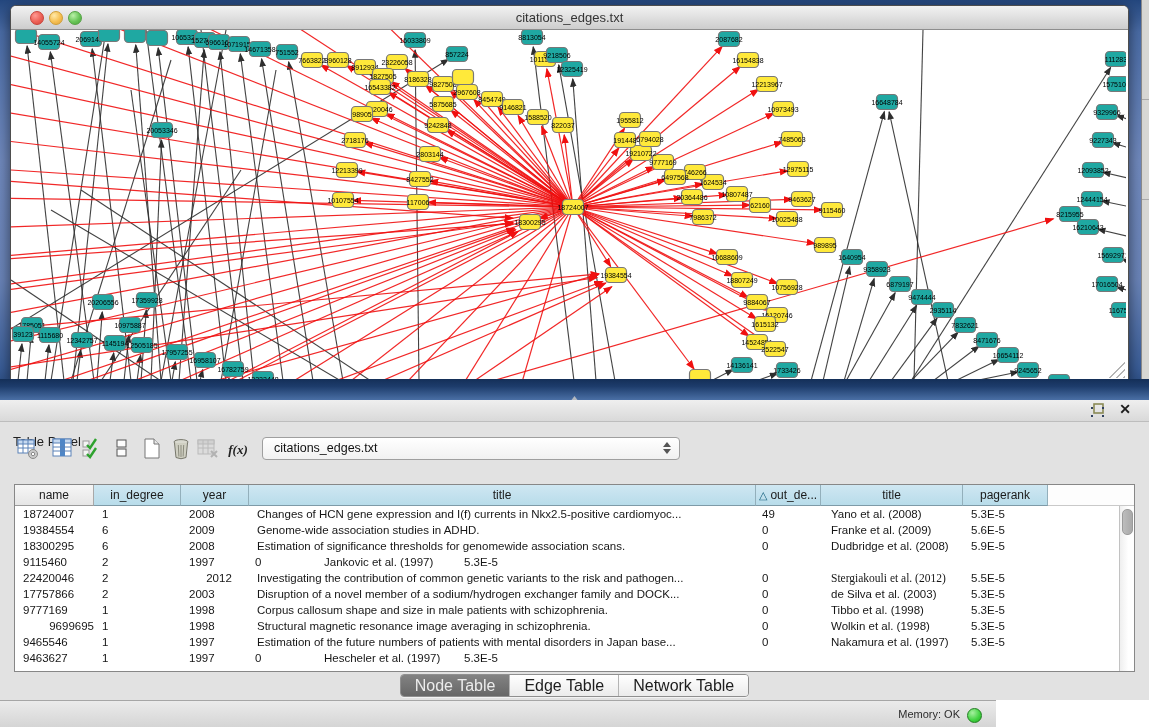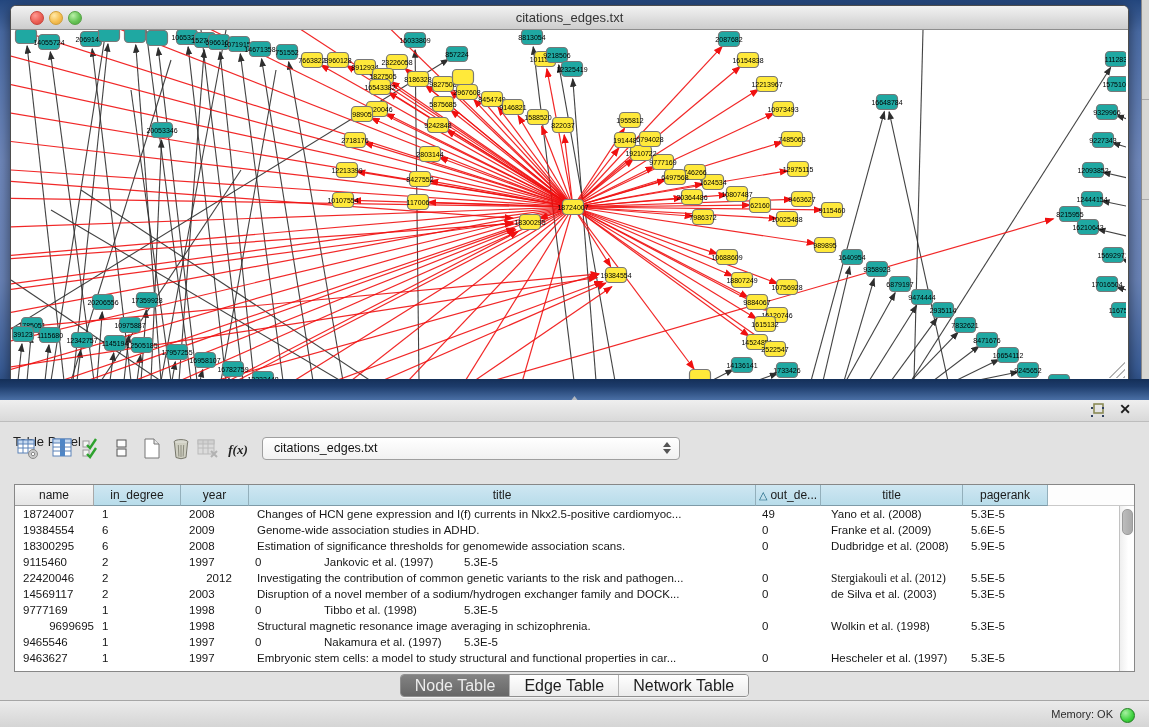--- a/index.html
+++ b/index.html
@@ -64,21 +64,21 @@
     background:linear-gradient(90deg,#bdbdbd,#a9a9a9);border:1px solid #9b9b9b;}
   
   .tabs-bar{position:absolute;left:0;top:274px;width:1149px;display:flex;justify-content:center;}
   .tabs{display:inline-flex;border:1px solid #8f8f8f;border-radius:4px;overflow:hidden;
     box-shadow:0 1px 0 rgba(255,255,255,.6);}
   .tab{padding:2px 14px;font-size:16px;line-height:17px;background:linear-gradient(#ffffff,#ebebeb);
     color:#1d1d1d;border-left:1px solid #b4b4b4;cursor:default;}
   .tab:first-child{border-left:none;}
   .tab.active{background:linear-gradient(#828282,#676767);color:#ececec;}
   
-  .status-bar{position:absolute;left:0;top:700px;width:1149px;height:27px;
+  .status-bar{position:absolute;left:0;top:700px;width:996px;height:27px;
     background:linear-gradient(#ebebeb,#d4d4d4);border-top:1px solid #a6a6a6;}
   .mem-label{position:absolute;right:36px;top:0;font-size:11px;line-height:26px;color:#2c2c2c;}
   .mem-dot{position:absolute;right:14px;top:7px;width:13px;height:13px;border-radius:50%;
     background:radial-gradient(circle at 35% 30%,#a6f0a0,#3fd23f 60%,#27a527);border:1px solid #1f7e1f;}
 </style>
 </head>
 <body>
 
 <div class="desktop">
   <div class="edge-strip">
@@ -631,58 +631,59 @@
         <div class="trow">
           <div class="tcell" style="width: 79px; padding-left: 8px;">22420046</div>
           <div class="tcell" style="width: 87px; padding-left: 8px;">2</div>
           <div class="tcell" style="width: 68px; padding-left: 8px; text-align: center;">2012</div>
           <div class="tcell" style="width: 507px; padding-left: 8px;">Investigating the contribution of common genetic variants to the risk and pathogen...</div>
           <div class="tcell" style="width: 65px; padding-left: 6px;">0</div>
           <div class="tcell" style="width: 142px; padding-left: 10px; font-family: Liberation Serif, serif;">Stergiakouli et al. (2012)</div>
           <div class="tcell" style="width: 85px; padding-left: 8px;">5.5E-5</div>
         </div>
         <div class="trow">
-          <div class="tcell" style="width: 79px; padding-left: 8px;">14569117</div>
+          <div class="tcell" style="width: 79px; padding-left: 8px;">17757866</div>
           <div class="tcell" style="width: 87px; padding-left: 8px;">2</div>
           <div class="tcell" style="width: 68px; padding-left: 8px;">2003</div>
           <div class="tcell" style="width: 507px; padding-left: 8px;">Disruption of a novel member of a sodium/hydrogen exchanger family and DOCK...</div>
           <div class="tcell" style="width: 65px; padding-left: 6px;">0</div>
           <div class="tcell" style="width: 142px; padding-left: 10px;">de Silva et al. (2003)</div>
           <div class="tcell" style="width: 85px; padding-left: 8px;">5.3E-5</div>
         </div>
         <div class="trow">
           <div class="tcell" style="width: 79px; padding-left: 8px;">9777169</div>
           <div class="tcell" style="width: 87px; padding-left: 8px;">1</div>
           <div class="tcell" style="width: 68px; padding-left: 8px;">1998</div>
+          <div class="tcell" style="width: 507px; padding-left: 8px;">Corpus callosum shape and size in male patients with schizophrenia.</div>
           <div class="tcell" style="width: 65px; padding-left: 6px;">0</div>
           <div class="tcell" style="width: 142px; padding-left: 10px;">Tibbo et al. (1998)</div>
           <div class="tcell" style="width: 85px; padding-left: 8px;">5.3E-5</div>
         </div>
         <div class="trow">
           <div class="tcell" style="width: 79px; padding-left: 8px; text-align: right;">9699695</div>
           <div class="tcell" style="width: 87px; padding-left: 8px;">1</div>
           <div class="tcell" style="width: 68px; padding-left: 8px;">1998</div>
           <div class="tcell" style="width: 507px; padding-left: 8px;">Structural magnetic resonance image averaging in schizophrenia.</div>
           <div class="tcell" style="width: 65px; padding-left: 6px;">0</div>
           <div class="tcell" style="width: 142px; padding-left: 10px;">Wolkin et al. (1998)</div>
           <div class="tcell" style="width: 85px; padding-left: 8px;">5.3E-5</div>
         </div>
         <div class="trow">
           <div class="tcell" style="width: 79px; padding-left: 8px;">9465546</div>
           <div class="tcell" style="width: 87px; padding-left: 8px;">1</div>
           <div class="tcell" style="width: 68px; padding-left: 8px;">1997</div>
+          <div class="tcell" style="width: 507px; padding-left: 8px;">Estimation of the future numbers of patients with mental disorders in Japan base...</div>
           <div class="tcell" style="width: 65px; padding-left: 6px;">0</div>
           <div class="tcell" style="width: 142px; padding-left: 10px;">Nakamura et al. (1997)</div>
           <div class="tcell" style="width: 85px; padding-left: 8px;">5.3E-5</div>
         </div>
         <div class="trow">
           <div class="tcell" style="width: 79px; padding-left: 8px;">9463627</div>
           <div class="tcell" style="width: 87px; padding-left: 8px;">1</div>
           <div class="tcell" style="width: 68px; padding-left: 8px;">1997</div>
-          <div class="tcell" style="width: 507px; padding-left: 8px;">Embryonic stem cells: a model to study structural and functional properties in car...</div>
           <div class="tcell" style="width: 65px; padding-left: 6px;">0</div>
           <div class="tcell" style="width: 142px; padding-left: 10px;">Hescheler et al. (1997)</div>
           <div class="tcell" style="width: 85px; padding-left: 8px;">5.3E-5</div>
         </div>
       </div>
     <div class="vscroll">
         <div class="vthumb"></div>
       </div>
   </div>
 

